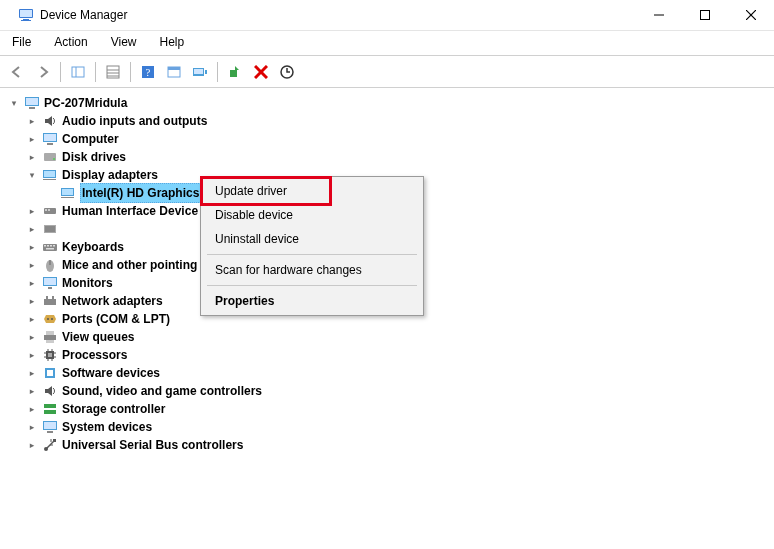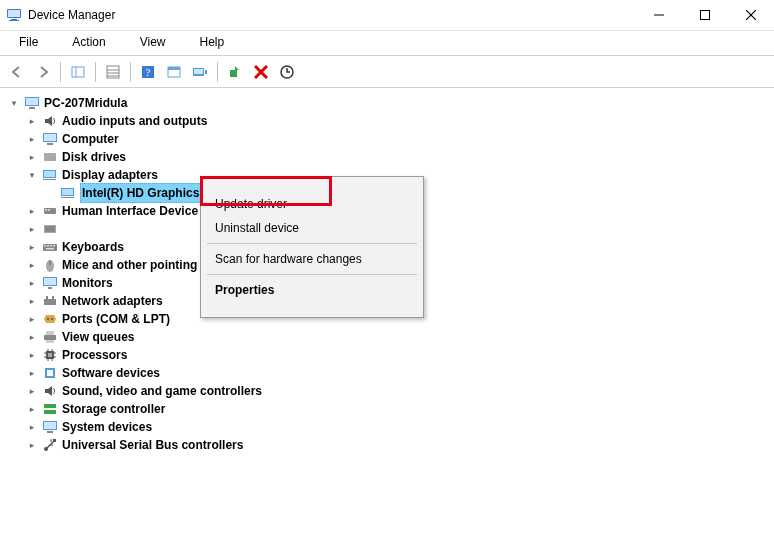--- a/index.html
+++ b/index.html
@@ -12,21 +12,21 @@
     width: 774px;
     height: 549px;
     overflow: hidden;
     position: relative;
   }
   
   .titlebar {
     display: flex;
     align-items: center;
     height: 30px;
-    padding-left: 6px;
+    padding-left: 18px;
     border-bottom: 1px solid #e5e5e5;
   }
   .titlebar .app-icon {
     width: 16px; height: 16px;
     margin-right: 6px;
   }
   .titlebar .title-text {
     flex: 1;
     font-size: 12px;
   }
@@ -40,22 +40,22 @@
     display: flex;
     align-items: center;
     justify-content: center;
     font-family: "Segoe UI Symbol", sans-serif;
     font-size: 11px;
   }
 
   
   .menubar {
     display: flex;
-    gap: 30px;
-    padding: 2px 10px 4px 17px;
+    gap: 19px;
+    padding: 2px 10px 4px 10px;
     font-size: 12px;
   }
   .menubar .mi { padding: 2px 2px; }
 
   
   .toolbar {
     display: flex;
     align-items: center;
     gap: 4px;
     padding: 2px 6px;
@@ -123,21 +123,21 @@
 
   
   .context-menu {
     position: absolute;
     left: 200px;
     top: 176px;
     width: 218px;
     background: #f2f2f2;
     border: 1px solid #9a9a9a;
     box-shadow: 2px 2px 4px rgba(0,0,0,.25);
-    padding: 15px 2px;
+    padding: 2px 2px;
     z-index: 20;
   }
   .context-menu .cmi {
     padding: 5px 12px;
     font-size: 12px;
   }
   .context-menu .cmi.bold { font-weight: 700; }
   .context-menu .csep {
     height: 1px;
     background: #c8c8c8;
@@ -490,20 +490,21 @@
       </div>
             </li>
     </ul>
   </li>
 </ul>
 </div>
 </div>
 
 <div class="context-menu">
   <div class="cmi">Update driver</div>
+  <div class="cmi">Disable device</div>
   <div class="cmi">Uninstall device</div>
   <div class="csep"></div>
   <div class="cmi">Scan for hardware changes</div>
   <div class="csep"></div>
   <div class="cmi bold">Properties</div>
 </div>
 
 <div class="highlight-box" style="left:200px; top:176px; width:126px; height:24px;"></div>
 
 </body></html>

